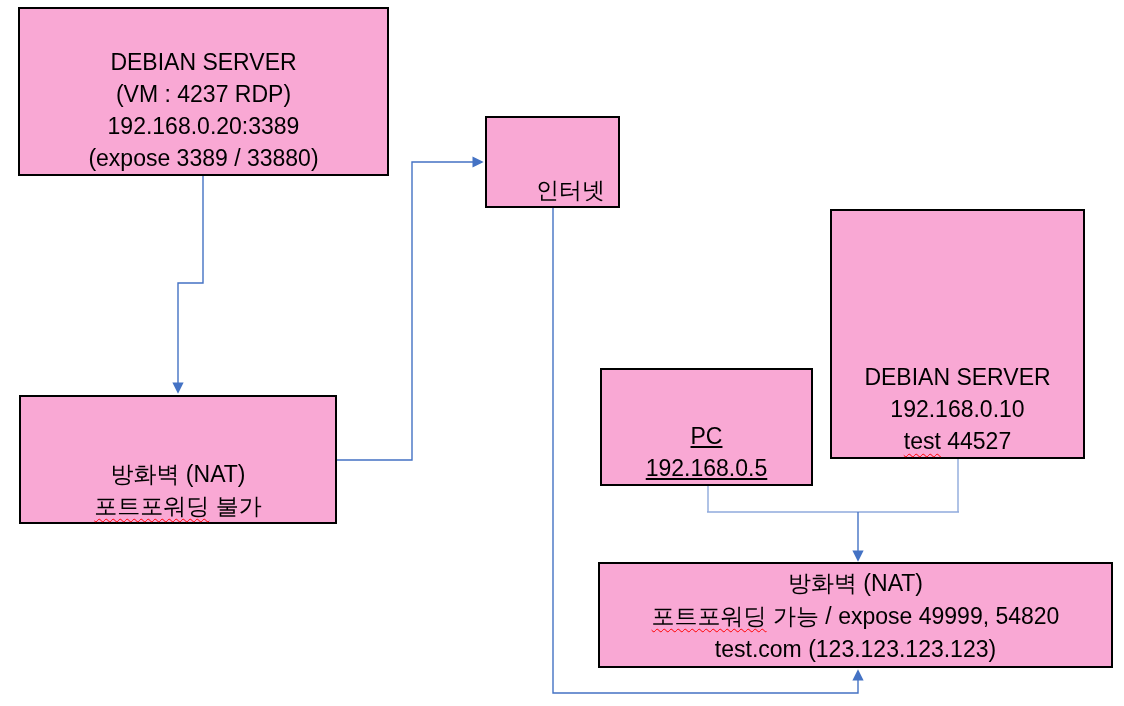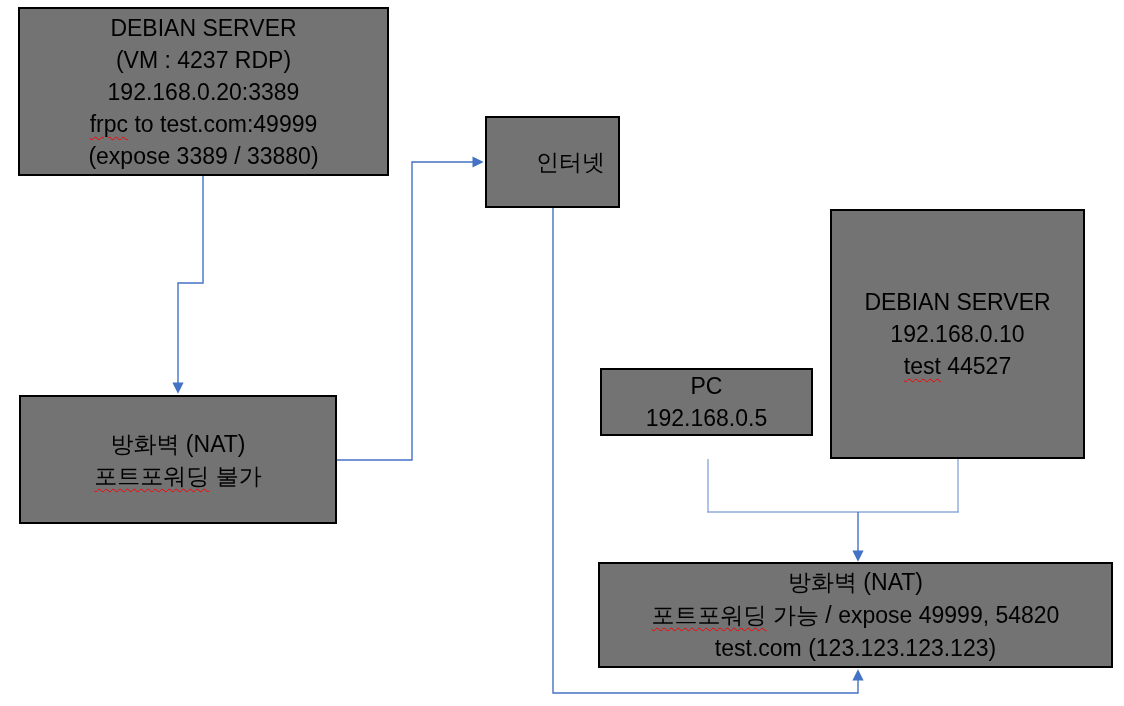--- a/index.html
+++ b/index.html
@@ -18,34 +18,34 @@
     width: 1124px; height: 706px;
   }
   .wires path.wire {
     fill: none;
     stroke-width: 1.4px;
   }
   .box {
     position: absolute;
     box-sizing: border-box;
     border: 2.5px solid #000000;
-    background: #737373;
+    background: #f9a8d4;
     display: flex;
     flex-direction: column;
-    justify-content: center;
+    justify-content: flex-end;
     align-items: center;
     text-align: center;
     font-size: 23px;
     line-height: 32px;
   }
   .box .line { white-space: pre; }
   .box1 { left: 18px;  top: 7px;   width: 371px; height: 169px; }
   .box2 { left: 485px; top: 116px; width: 135px; height: 92px; padding-left: 36px; }
   .box3 { left: 830px; top: 209px; width: 255px; height: 250px; }
-  .box4 { left: 600px; top: 368px; width: 213px; height: 68px; }
+  .box4 { left: 600px; top: 368px; width: 213px; height: 118px; text-decoration: underline; }
   .box5 { left: 19px;  top: 395px; width: 318px; height: 129px; }
   .box6 { left: 598px; top: 562px; width: 515px; height: 106px; line-height: 33px; }
   .misspelled {
     text-decoration-line: underline;
     text-decoration-style: wavy;
     text-decoration-color: #ff0000;
     text-decoration-thickness: 1px;
     text-underline-offset: 4px;
   }
 </style>
@@ -73,21 +73,20 @@
 
     <path class="wire" d="M707,512 L959,512" stroke="#8FAADC"></path>
 
     <path class="wire" d="M858,512 L858,560" marker-end="url(#arrow)" stroke="#4472C4"></path>
   </svg>
 
   <div class="box box1">
     <div class="line">DEBIAN SERVER</div>
     <div class="line">(VM : 4237 RDP)</div>
     <div class="line">192.168.0.20:3389</div>
-    <div class="line"><span class="misspelled">frpc</span><span> to test.com:49999</span></div>
     <div class="line">(expose 3389 / 33880)</div>
   </div>
 
   <div class="box box2">
     <div class="line">인터넷</div>
   </div>
 
   <div class="box box3">
     <div class="line">DEBIAN SERVER</div>
     <div class="line">192.168.0.10</div>

